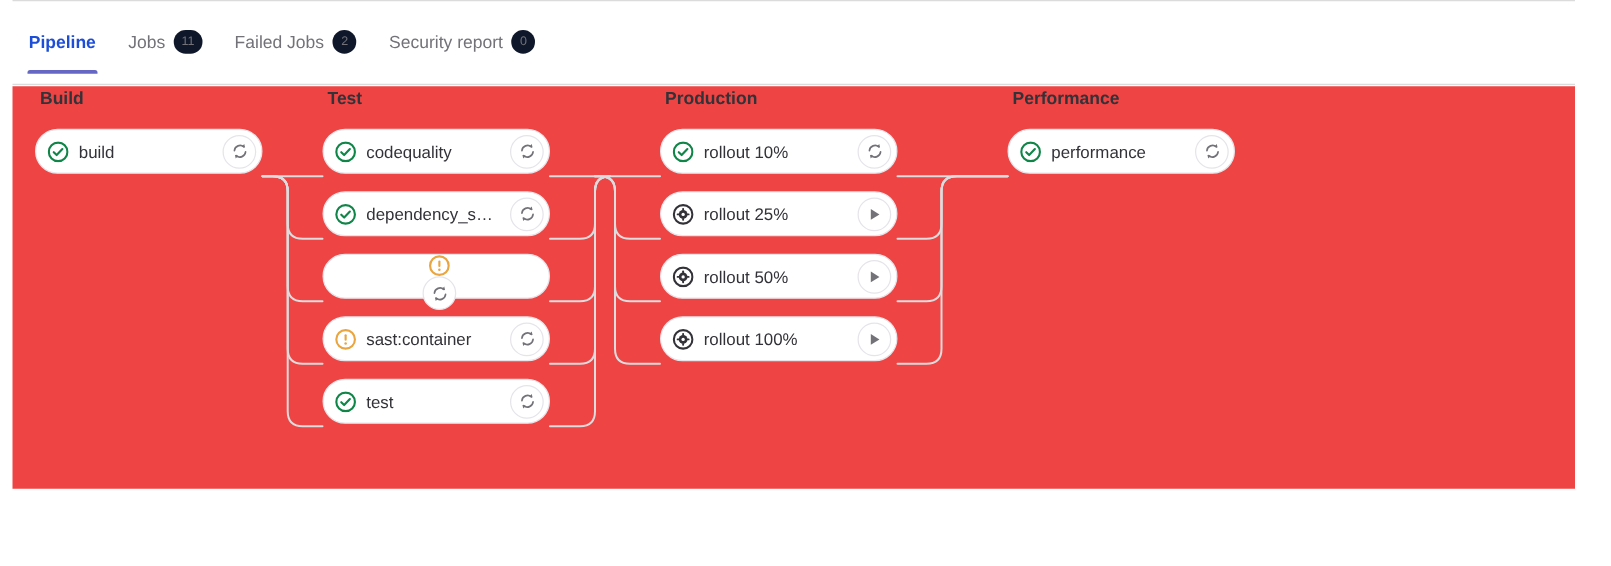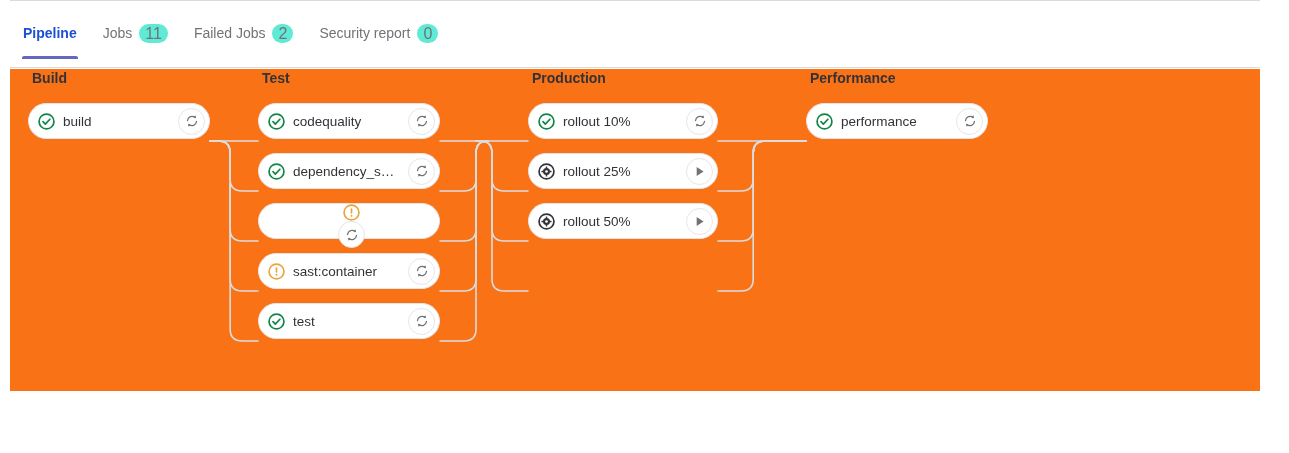--- a/index.html
+++ b/index.html
@@ -68,35 +68,35 @@
   }
   .tab-badge {
     display: inline-flex;
     align-items: center;
     justify-content: center;
     min-width: 19px;
     height: 19px;
     padding: 0 6px;
     box-sizing: border-box;
     border-radius: 10px;
-    background: #5eead4;
+    background: #0f172a;
     color: #737278;
-    font-size: 16px;
+    font-size: 10px;
     font-weight: normal;
     line-height: 19px;
   }
 
   
   .pipeline-panel {
     position: absolute;
     left: 10px;
     top: 69px;
     width: 1250px;
     height: 322px;
-    background: #f97316;
+    background: #ef4444;
     overflow: hidden;
   }
 
   .graph {
     position: absolute;
     left: 0;
     top: 0;
     width: 1250px;
     height: 322px;
   }
@@ -391,20 +391,39 @@
               </g>
               <circle cx="8" cy="8" r="1.25" fill="#fff"></circle>
             </svg>
             <span class="job-name">rollout 50%</span>
             <button class="action-btn">
               <svg width="13" height="13" viewBox="0 0 16 16">
                 <path d="M4.5 2.6 L13 8 L4.5 13.4 Z" fill="#737278"></path>
               </svg>
             </button>
           </div>
+          <div class="job job-wide" style="width: 190px;">
+            <svg class="status-icon" viewBox="0 0 16 16">
+              <circle cx="8" cy="8" r="7" fill="#fff" stroke="#333238" stroke-width="1.6"></circle>
+              <g fill="#333238">
+                <circle cx="8" cy="8" r="3.3"></circle>
+                <rect x="7.3" y="3.2" width="1.4" height="2.1" rx="0.5"></rect>
+                <rect x="7.3" y="10.7" width="1.4" height="2.1" rx="0.5"></rect>
+                <rect x="3.2" y="7.3" width="2.1" height="1.4" rx="0.5"></rect>
+                <rect x="10.7" y="7.3" width="2.1" height="1.4" rx="0.5"></rect>
+              </g>
+              <circle cx="8" cy="8" r="1.25" fill="#fff"></circle>
+            </svg>
+            <span class="job-name">rollout 100%</span>
+            <button class="action-btn">
+              <svg width="13" height="13" viewBox="0 0 16 16">
+                <path d="M4.5 2.6 L13 8 L4.5 13.4 Z" fill="#737278"></path>
+              </svg>
+            </button>
+          </div>
         </div>
         <div class="stage" style="left: 796px;">
           <div class="stage-title">Performance</div>
           <div class="job" style="width: 182px;">
             <svg class="status-icon" viewBox="0 0 16 16">
               <circle cx="8" cy="8" r="7" fill="#fff" stroke="#108548" stroke-width="1.6"></circle>
               <path d="M4.7 8.2 L6.9 10.4 L11.2 5.9" fill="none" stroke="#108548" stroke-width="1.6" stroke-linecap="round" stroke-linejoin="round"></path>
             </svg>
             <span class="job-name">performance</span>
             <button class="action-btn">

